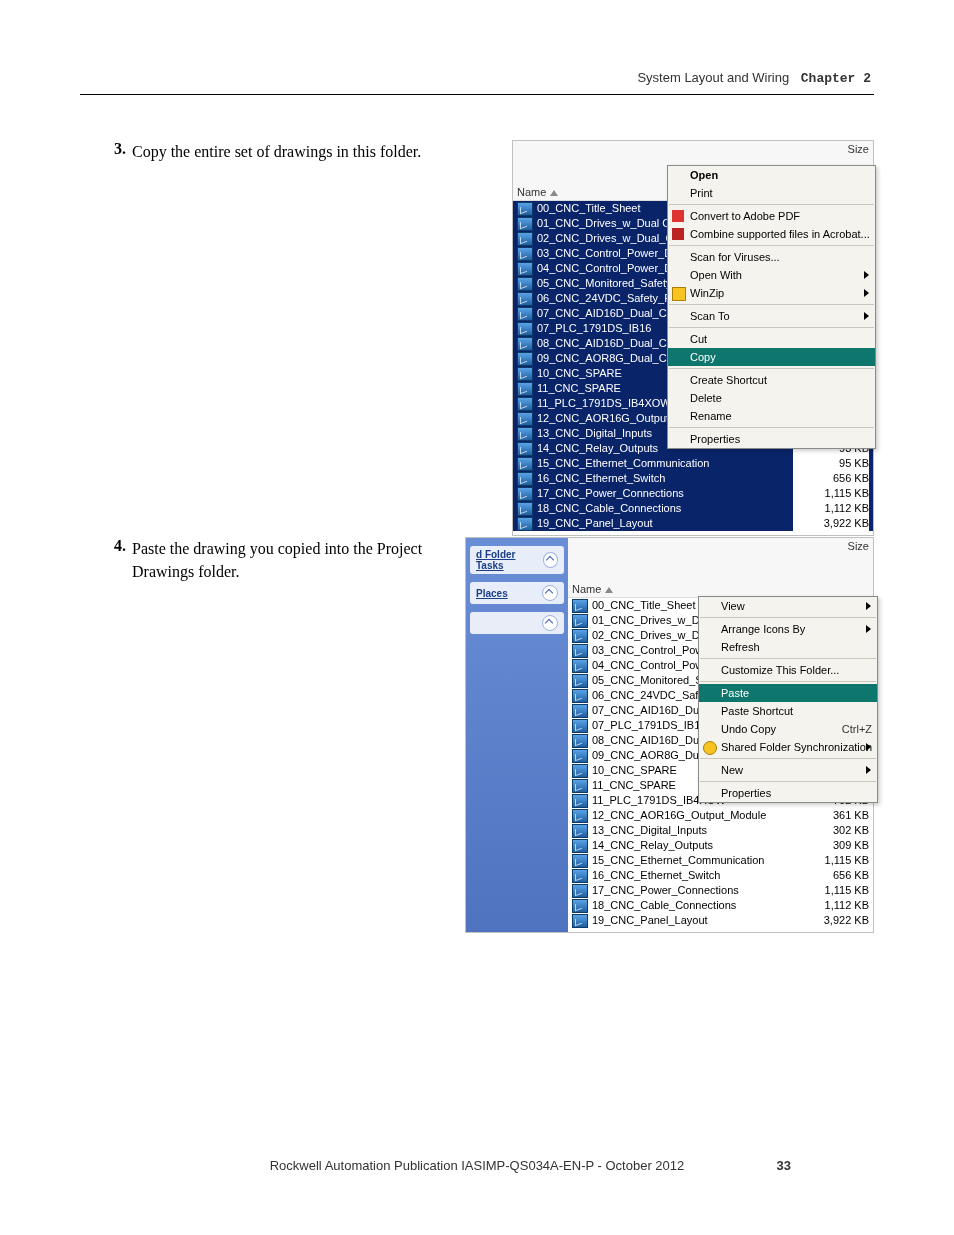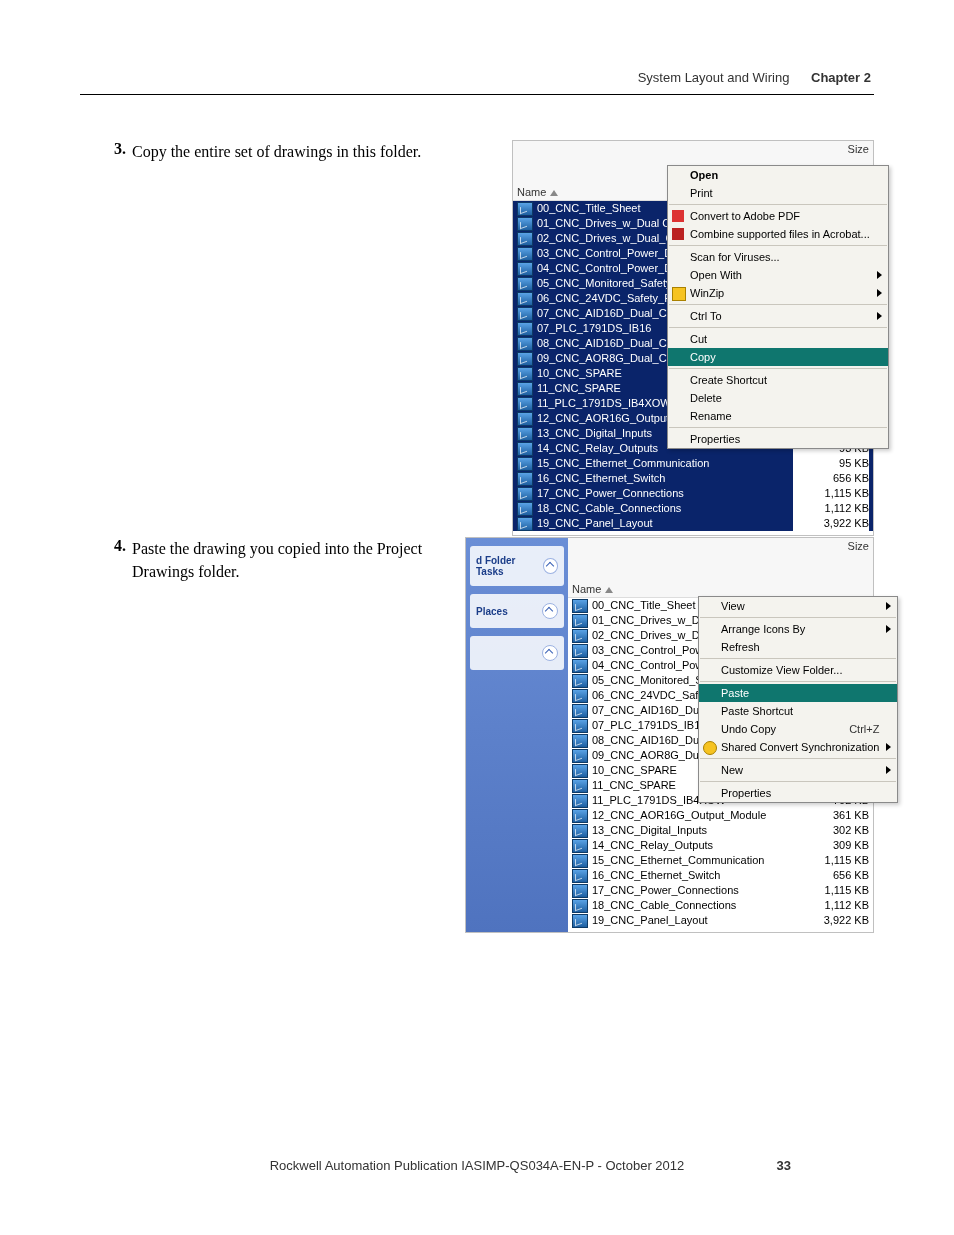--- a/index.html
+++ b/index.html
@@ -13,21 +13,21 @@
     position: relative;
   }
   .header-right {
     position: absolute;
     top: 70px;
     right: 83px;
     font-family: Arial, Helvetica, sans-serif;
     font-size: 13px;
     color: #333;
   }
-  .header-right .chap-label { font-weight: bold; margin-left: 18px; }
+  .header-right .chap-label { font-weight: bold; margin-left: 8px; font-family: Liberation Mono, monospace; }
   .header-rule {
     position: absolute;
     top: 94px;
     left: 80px;
     right: 80px;
     border-bottom: 1px solid #000;
   }
   .step-row {
     display: flex;
     align-items: flex-start;
@@ -117,21 +117,21 @@
   .ctx {
     position: absolute;
     background: #f4f3ee;
     border: 1px solid #8a8a8a;
     box-shadow: 2px 2px 4px rgba(0,0,0,.2);
     font-size: 11px;
     min-width: 190px;
     z-index: 5;
   }
   .ctx .mi {
-    padding: 3px 18px 3px 22px;
+    padding: 3px 5px 3px 22px;
     white-space: nowrap;
     position: relative;
   }
   .ctx .mi.bold { font-weight: bold; }
   .ctx .sep { border-top: 1px solid #c9c6bd; margin: 2px 1px; }
   .ctx .mi.sub::after {
     content: "";
     position: absolute; right: 6px; top: 50%; transform: translateY(-50%);
     border-left: 5px solid #000;
     border-top: 4px solid transparent;
@@ -170,25 +170,26 @@
   .side-panel {
     width: 102px;
     flex: 0 0 102px;
     background: linear-gradient(#6a8ed6, #4f73bf);
     padding: 4px 0;
   }
   .side-task {
     margin: 4px 4px 8px 4px;
     background: rgba(255,255,255,.85);
     border-radius: 3px;
-    padding: 9px 6px;
+    padding: 3px 6px;
     font-size: 10px;
     color: #1b3d89;
     display:flex; align-items:center; justify-content:space-between;
     font-weight:bold;
+    text-decoration:underline;
   }
   .side-task .chev {
     width:14px;height:14px;border-radius:50%;
     background:#fff;border:1px solid #9cb2e2;
     position:relative;
   }
   .side-task .chev::after{
     content:""; position:absolute; left:3px; top:4px;
     width:5px;height:5px;
     border-left:1px solid #3a62b6;border-top:1px solid #3a62b6;
@@ -348,21 +349,21 @@
     <div class="mi bold">Open</div>
     <div class="mi">Print</div>
     <div class="sep"></div>
     <div class="mi"><span class="ico ico-pdf"></span><span>Convert to Adobe PDF</span></div>
     <div class="mi"><span class="ico ico-acr"></span><span>Combine supported files in Acrobat...</span></div>
     <div class="sep"></div>
     <div class="mi">Scan for Viruses...</div>
     <div class="mi sub">Open With</div>
     <div class="mi sub"><span class="ico ico-wz"></span><span>WinZip</span></div>
     <div class="sep"></div>
-    <div class="mi sub">Ctrl To</div>
+    <div class="mi sub">Scan To</div>
     <div class="sep"></div>
     <div class="mi">Cut</div>
     <div class="mi highlight">Copy</div>
     <div class="sep"></div>
     <div class="mi">Create Shortcut</div>
     <div class="mi">Delete</div>
     <div class="mi">Rename</div>
     <div class="sep"></div>
     <div class="mi">Properties</div>
   </div>
@@ -508,29 +509,29 @@
             <span class="fsize">3,922 KB</span>
           </div>
         </div>
 
       <div class="ctx" id="ctx2" style="top:26px; left:130px; min-width:172px;margin-top:32px;">
         <div class="mi sub">View</div>
         <div class="sep"></div>
         <div class="mi sub">Arrange Icons By</div>
         <div class="mi">Refresh</div>
         <div class="sep"></div>
-        <div class="mi">Customize View Folder...</div>
+        <div class="mi">Customize This Folder...</div>
         <div class="sep"></div>
         <div class="mi highlight">Paste</div>
         <div class="mi">Paste Shortcut</div>
         <div class="mi">
           <span>Undo Copy</span>
           <span class="shortcut">Ctrl+Z</span>
         </div>
-        <div class="mi sub"><span class="ico ico-sync"></span><span>Shared Convert Synchronization</span></div>
+        <div class="mi sub"><span class="ico ico-sync"></span><span>Shared Folder Synchronization</span></div>
         <div class="sep"></div>
         <div class="mi sub">New</div>
         <div class="sep"></div>
         <div class="mi">Properties</div>
       </div>
     </div>
   </div>
 </div>
 
 <div class="footer" style="position:absolute; left:80px; right:80px; top:1158px; text-align:center;">

